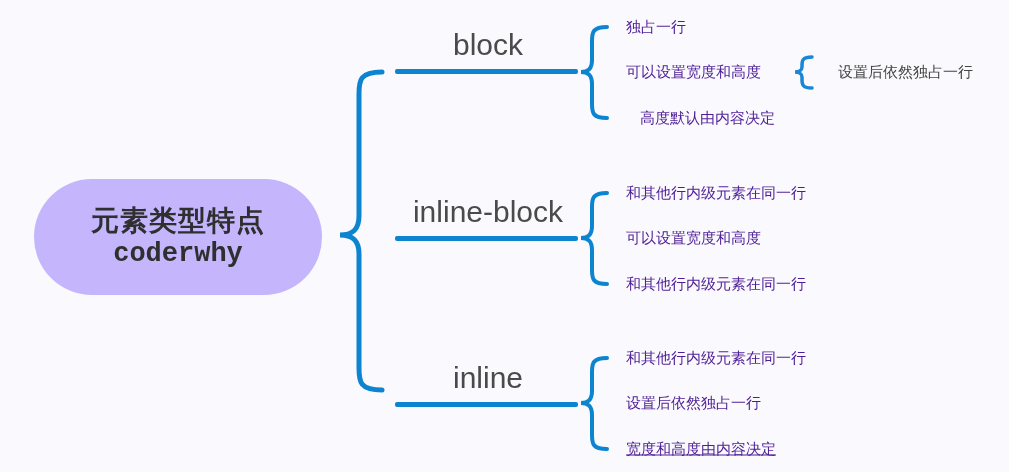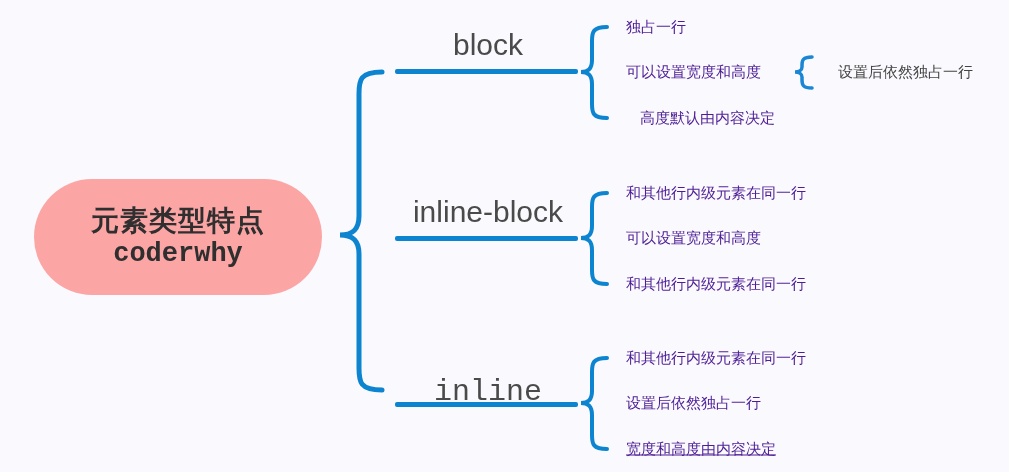--- a/index.html
+++ b/index.html
@@ -26,21 +26,21 @@
     width: 1009px;
     height: 472px;
     pointer-events: none;
   }
   .root-node {
     position: absolute;
     left: 34px;
     top: 179px;
     width: 288px;
     height: 116px;
-    background: #fca5a5;
+    background: #c4b5fd;
     border-radius: 58px;
     display: flex;
     flex-direction: column;
     align-items: center;
     justify-content: center;
     box-sizing: border-box;
     text-align: center;
   }
   .root-line1 {
     font-size: 28px;
@@ -162,20 +162,20 @@
 
   <div class="sub-leaf-text" style="top:72px;">设置后依然独占一行</div>
 
   <div class="branch-label" style="top:195px;">inline-block</div>
   <div class="branch-underline" style="top:236px;"></div>
 
   <div class="leaf-text" style="top:193px;">和其他行内级元素在同一行</div>
   <div class="leaf-text" style="top:238px;">可以设置宽度和高度</div>
   <div class="leaf-text" style="top:284px;">和其他行内级元素在同一行</div>
 
-  <div class="branch-label" style="top:375px;font-family:Liberation Mono, monospace;">inline</div>
+  <div class="branch-label" style="top:361px;">inline</div>
   <div class="branch-underline" style="top:402px;"></div>
 
   <div class="leaf-text" style="top:358px;">和其他行内级元素在同一行</div>
   <div class="leaf-text" style="top:403px;">设置后依然独占一行</div>
   <div class="leaf-text" style="top:449px;text-decoration:underline;">宽度和高度由内容决定</div>
 
 </div>
 
 </body></html>

